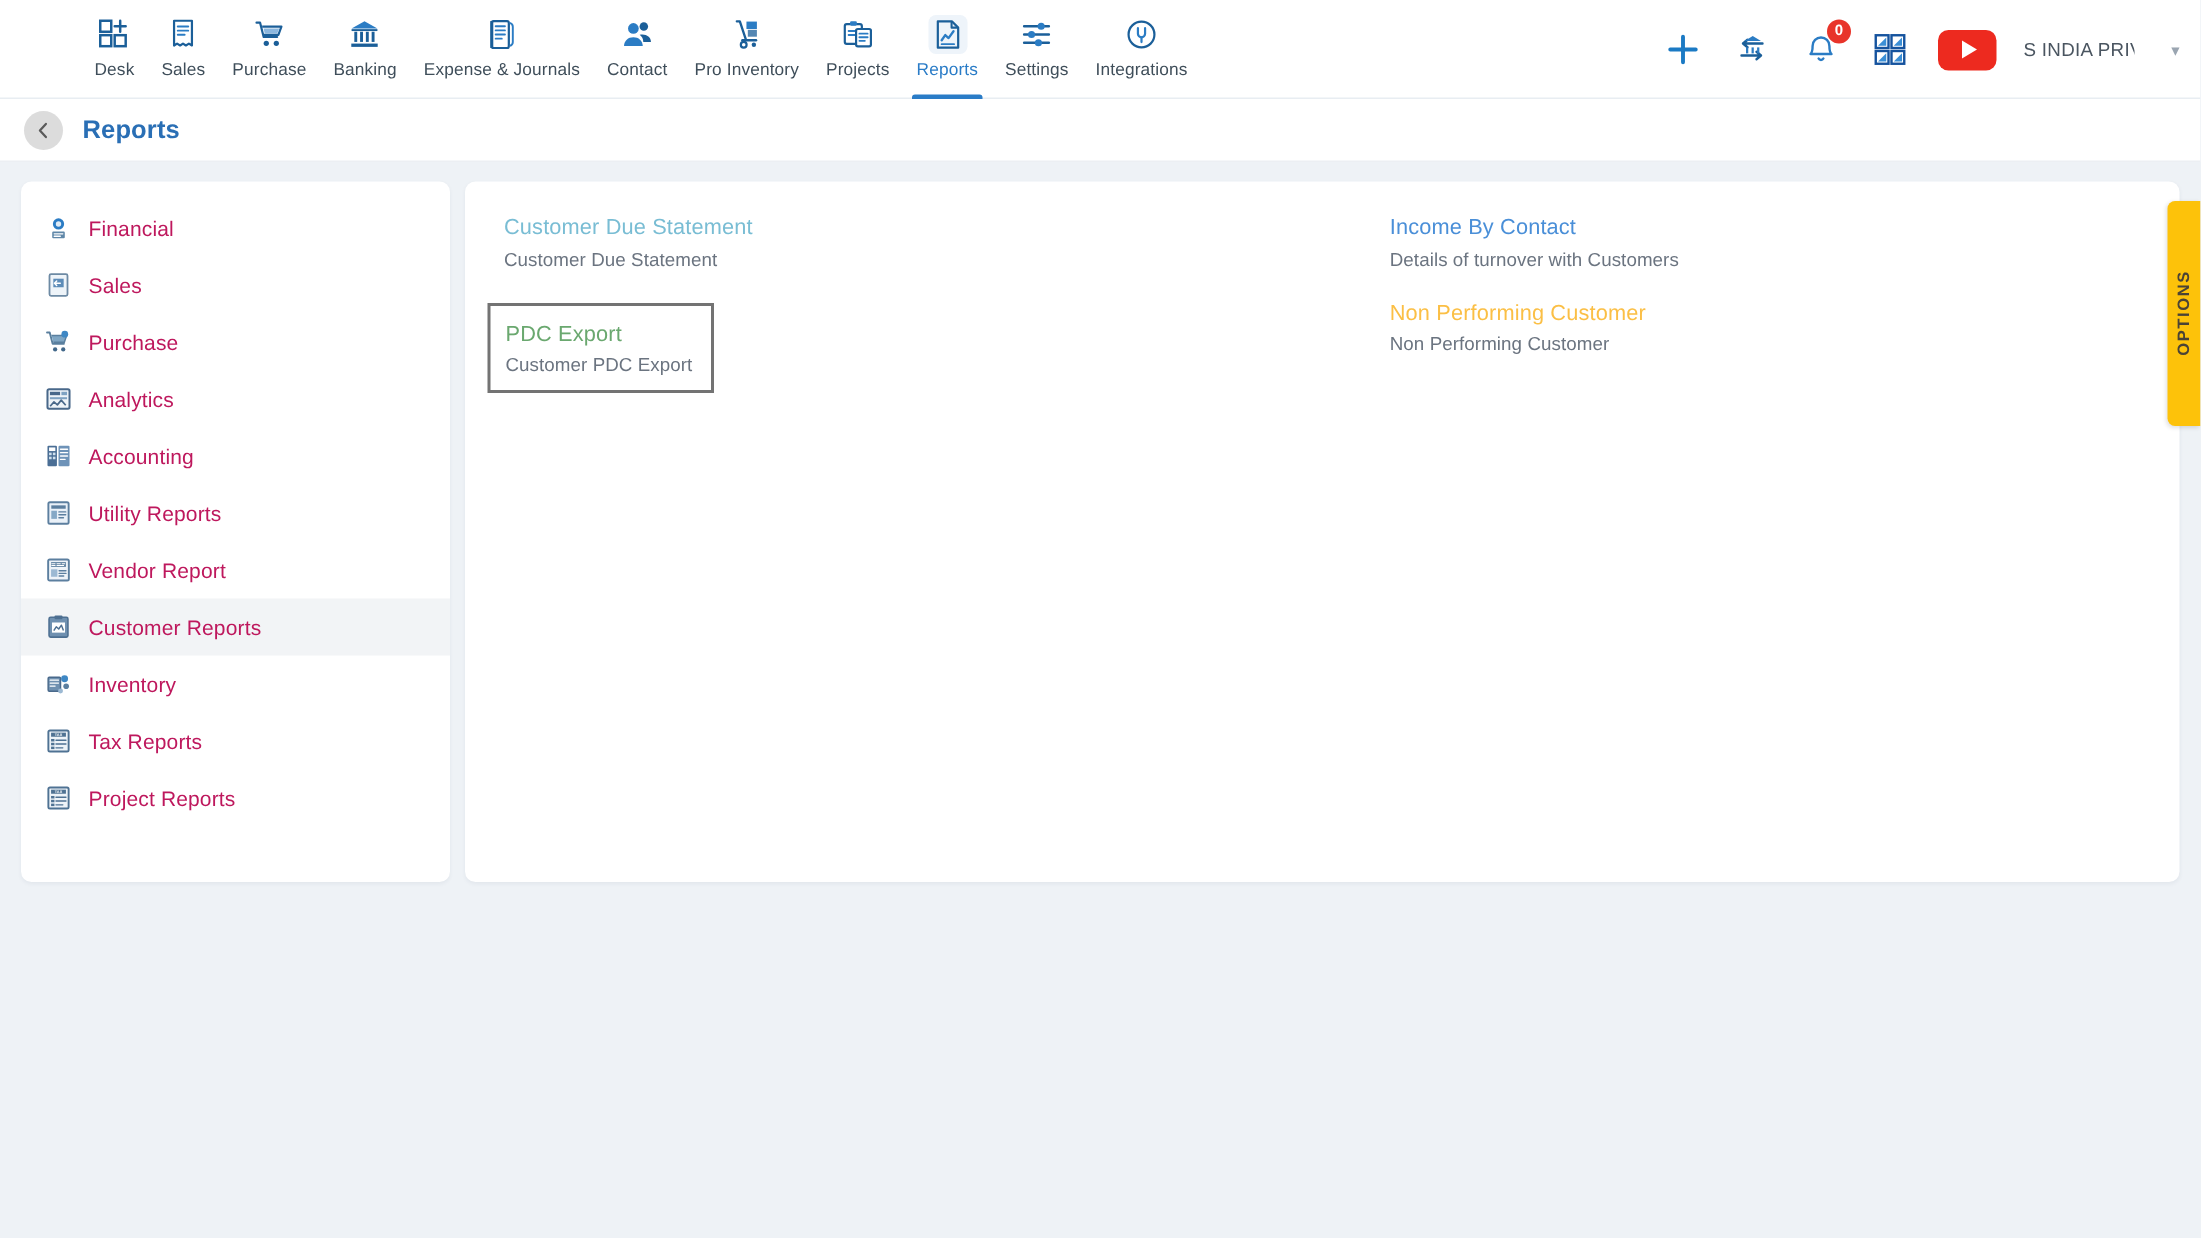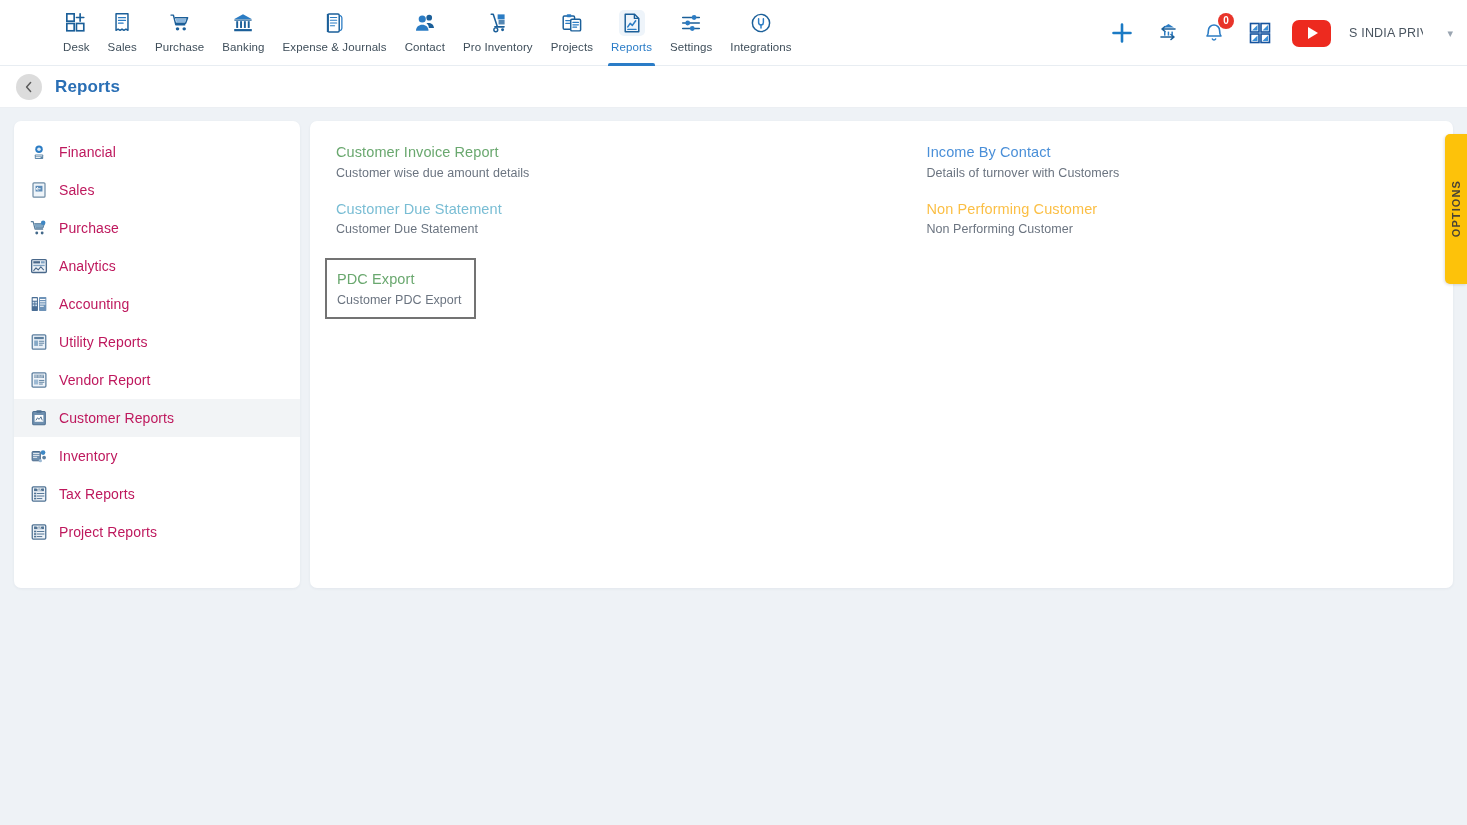--- a/index.html
+++ b/index.html
@@ -576,21 +576,20 @@
             <path d="M9.8 11.3h8.8M9.8 14.7h8.8M9.8 18.1h6" stroke="#4f7293" stroke-width="1.3" stroke-linecap="round"></path>
           </svg>
         </span>
         <span class="side-label">Project Reports</span>
       </div>
     </div>
 
   <div class="main-panel">
     <div class="report-cols">
       <div class="report-col left">
-          <div><div class="report-entry"><div class="report-title" style="color: rgb(106, 168, 111);">Customer Invoice Report</div><div class="report-desc">Customer wise due amount details</div></div></div>
           <div><div class="report-entry"><div class="report-title" style="color: rgb(121, 189, 212);">Customer Due Statement</div><div class="report-desc">Customer Due Statement</div></div></div>
           <div><div class="report-entry boxed"><div class="report-title" style="color: rgb(106, 168, 111);">PDC Export</div><div class="report-desc">Customer PDC Export</div></div></div>
         </div>
       <div class="report-col right">
           <div><div class="report-entry"><div class="report-title" style="color: rgb(74, 143, 216);">Income By Contact</div><div class="report-desc">Details of turnover with Customers</div></div></div>
           <div><div class="report-entry"><div class="report-title" style="color: rgb(251, 191, 69);">Non Performing Customer</div><div class="report-desc">Non Performing Customer</div></div></div>
         </div>
     </div>
   </div>
 

